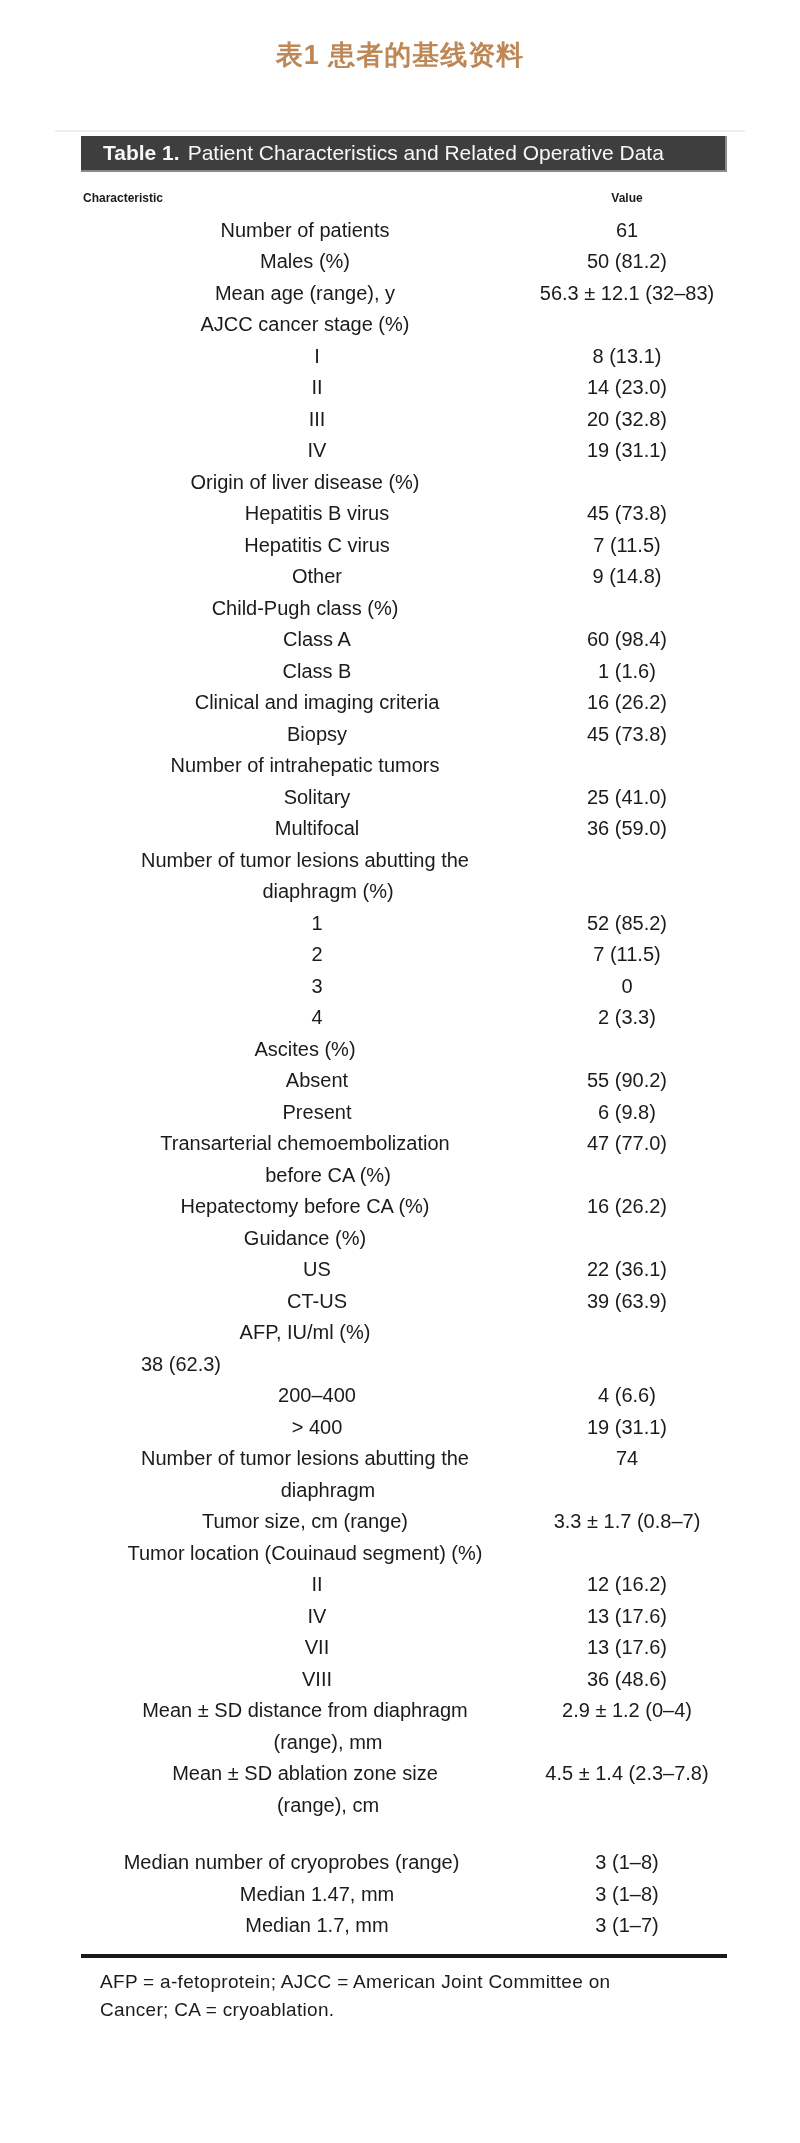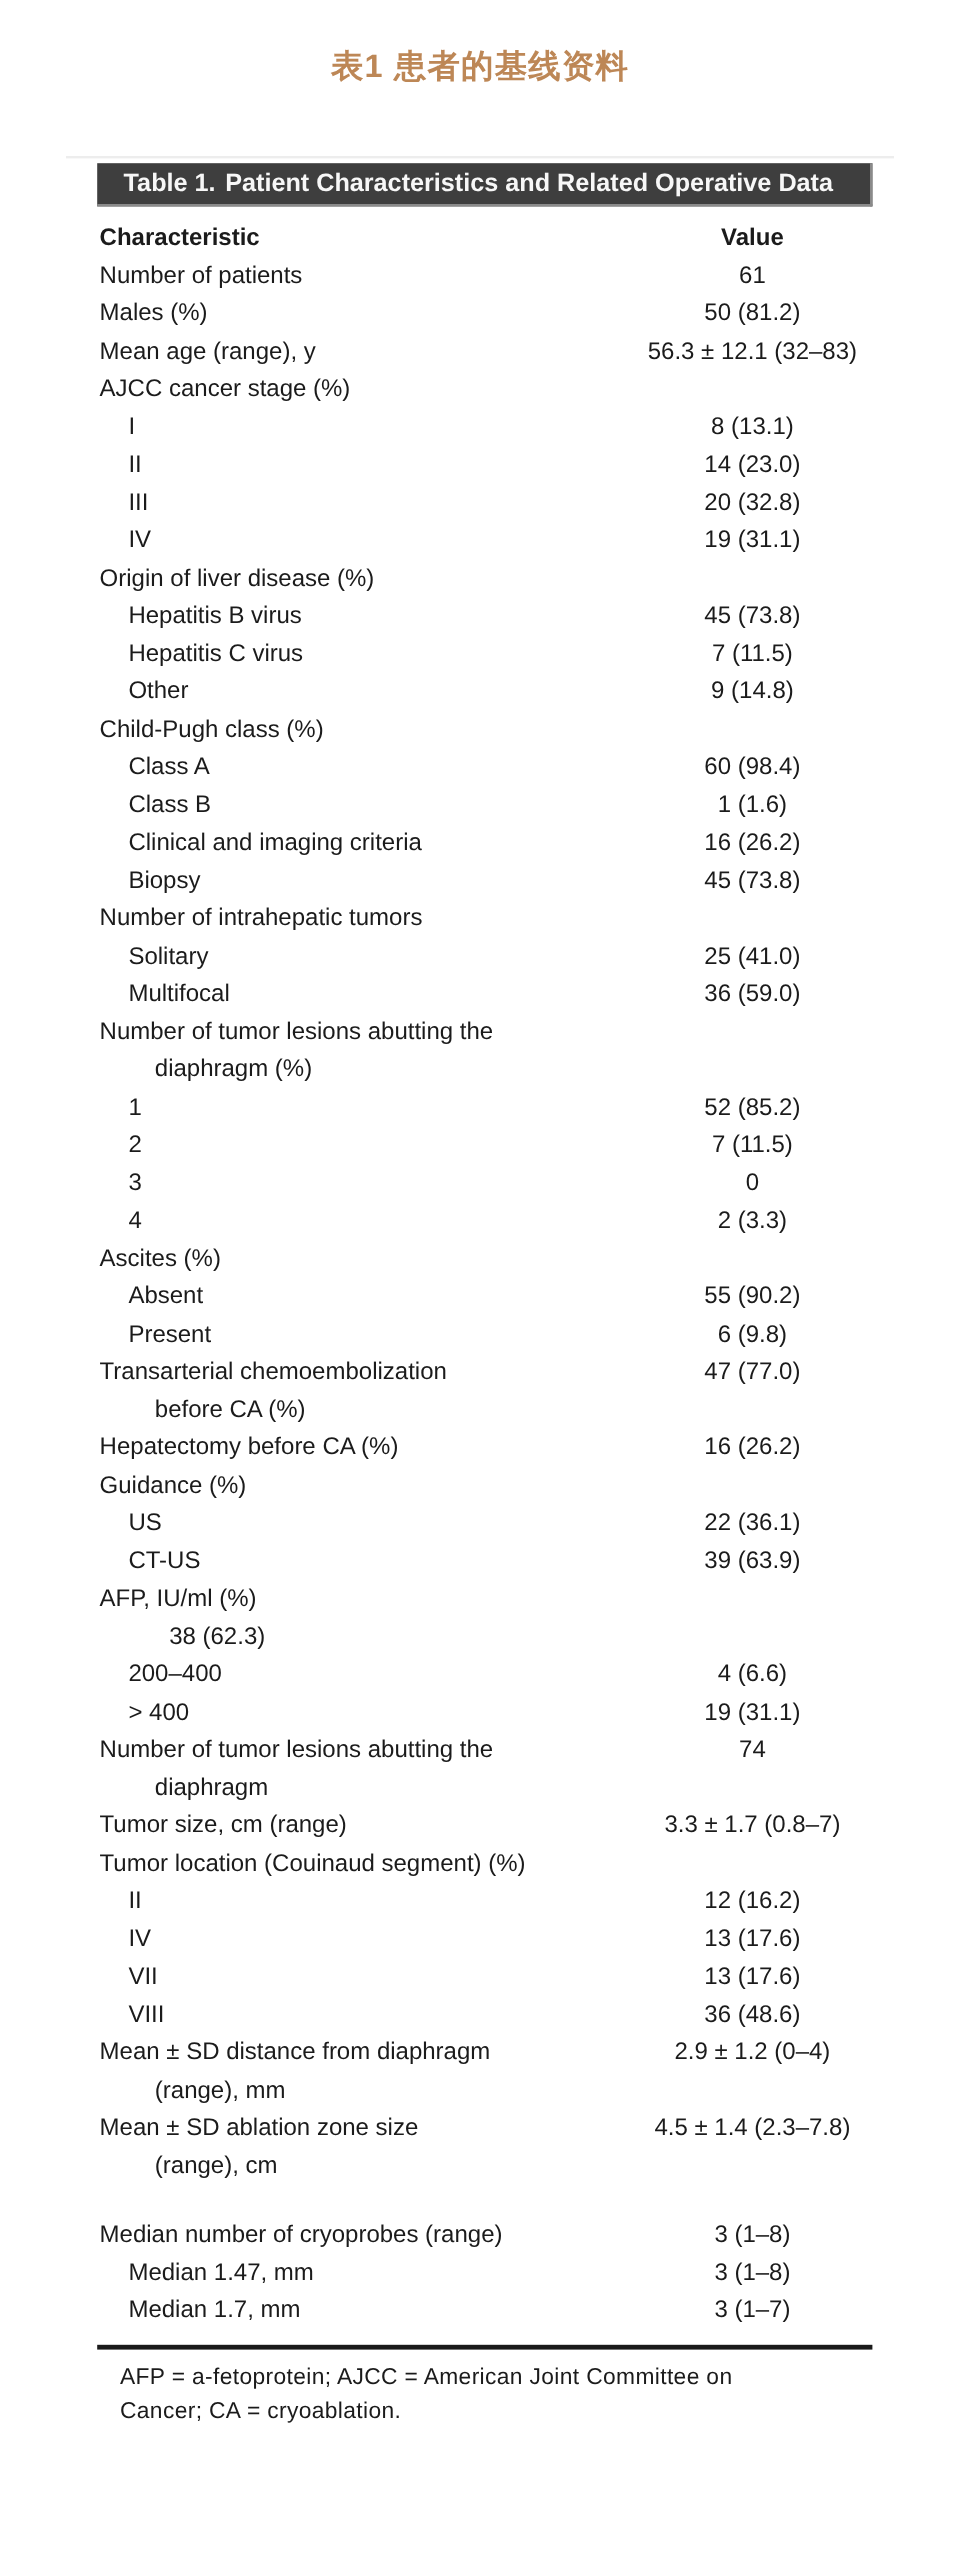--- a/index.html
+++ b/index.html
@@ -21,28 +21,28 @@
   .inner { margin-left:26px; margin-right:18px; }
   .bar {
     margin-top:4px; height:36px;
     background:#3e3e3e; color:#f7f7f7;
     display:flex; align-items:center;
     padding-left:22px; box-sizing:border-box;
     font-size:21px;
     border-right:2px solid #8a8a8a; border-bottom:2px solid #8a8a8a;
   }
   .bar .b { font-weight:700; }
-  .bar .t { margin-left:8px; font-weight:700; }
-  .col-headers { display:flex; margin-top:11px; line-height:31.5px; font-weight:700; font-size:20px; }
+  .bar .t { margin-left:8px; font-weight:400; }
+  .col-headers { display:flex; margin-top:11px; line-height:31.5px; font-weight:700; font-size:12px; }
   .col-headers .c-label { flex:1; padding-left:2px; }
   .col-headers .c-value { width:200px; text-align:center; }
   .rows { font-size:20px; }
   .row { display:flex; line-height:31.5px; align-items:flex-start; }
   .row.gap { margin-top:26px;gap:27px; }
-  .label { flex:1; }
+  .label { flex:1;text-align:center; }
   .label.ind0 { padding-left:2px; }
   .label.ind1 { padding-left:26px; }
   .l2 { padding-left:46px; }
   .value { width:200px; text-align:center; white-space:nowrap; }
   .rule { border-top:4px solid #1a1a1a; margin-top:12px; }
   .footnote {
     padding:10px 0 0 19px;
     font-size:19px; line-height:28px;
     letter-spacing:0.3px;
   }

